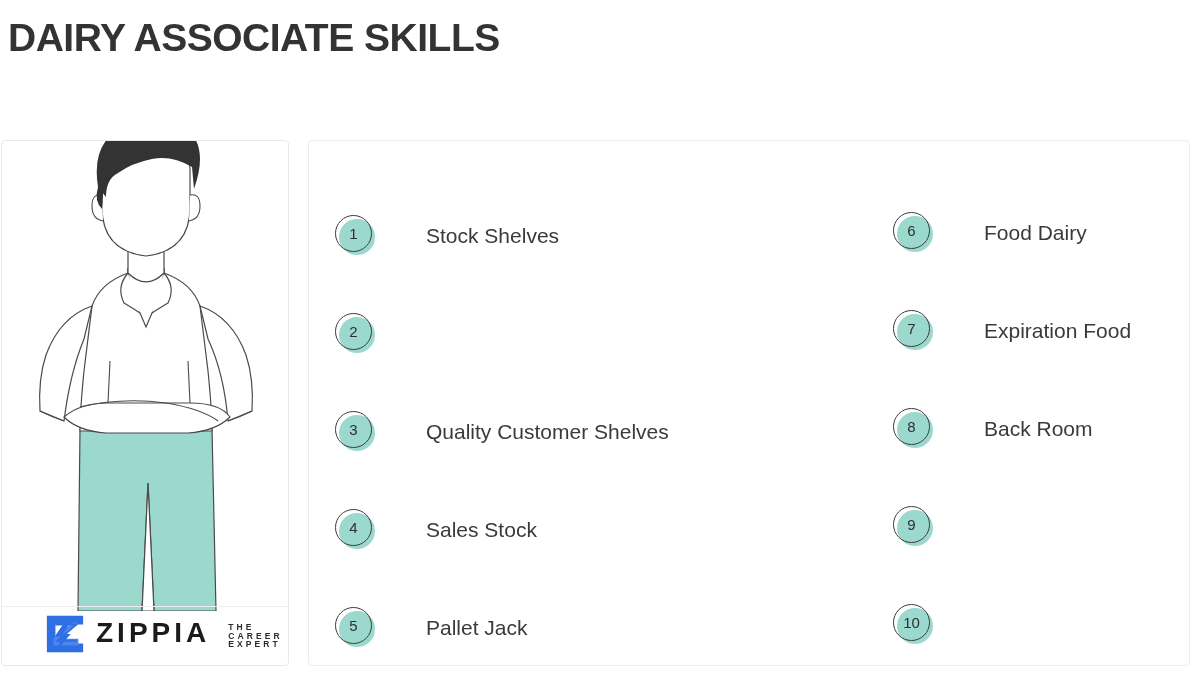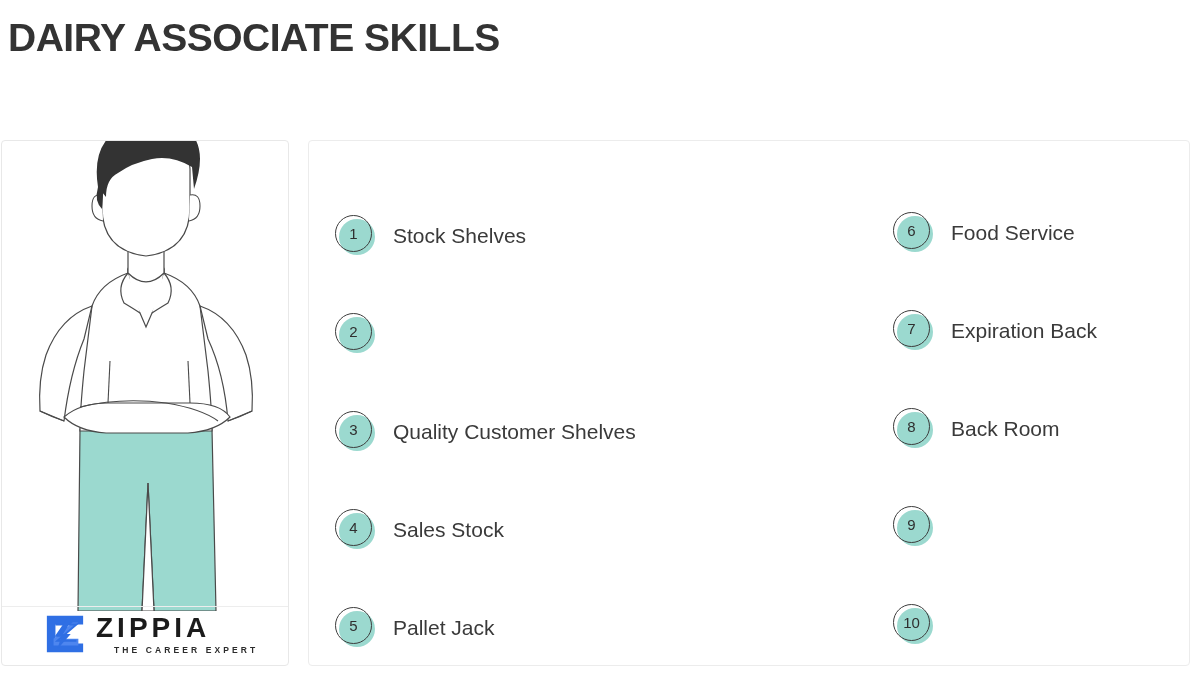--- a/index.html
+++ b/index.html
@@ -53,21 +53,21 @@
   }
   .logo-wrap {
     position: absolute;
     left: 42px;
     top: 472px;
     display: flex;
     align-items: center;
     gap: 10px;
   }
   .logo-mark { width: 42px; height: 42px; flex: none; }
-  .logo-text-col { display: flex; flex-direction: column; line-height: 1; }
+  .logo-text-col { display: flex; flex-direction: row; line-height: 1; }
   .logo-word {
     font-size: 28px;
     font-weight: bold;
     letter-spacing: 4px;
     color: #1b1b1b;
     font-family: "Liberation Sans", sans-serif;
   }
   .logo-tag {
     font-size: 8.5px;
     font-weight: bold;
@@ -144,20 +144,21 @@
     color: #2f2f2f;
     font-family: "Liberation Sans", sans-serif;
     line-height: 1;
     letter-spacing: 0px;
   }
   .skill-label {
     font-size: 21px;
     color: #3a3a3a;
     font-family: "Liberation Sans", sans-serif;
     white-space: nowrap;
+    margin-left: 33px;
   }
 </style>
 </head>
 <body>
 
 <div class="page">
 
   <div class="page-title">DAIRY ASSOCIATE SKILLS</div>
 
   <div class="illus-card">
@@ -277,31 +278,31 @@
 
       <div class="skills-col col-right">
 
         <div class="skill-row">
           <span class="badge">
             <span class="badge-fill"></span>
             <span class="badge-ring">
               <span class="badge-num">6</span>
             </span>
           </span>
-          <span class="skill-label">Food Service</span>
+          <span class="skill-label">Food Dairy</span>
         </div>
 
         <div class="skill-row">
           <span class="badge">
             <span class="badge-fill"></span>
             <span class="badge-ring">
               <span class="badge-num">7</span>
             </span>
           </span>
-          <span class="skill-label">Expiration Back</span>
+          <span class="skill-label">Expiration Food</span>
         </div>
 
         <div class="skill-row">
           <span class="badge">
             <span class="badge-fill"></span>
             <span class="badge-ring">
               <span class="badge-num">8</span>
             </span>
           </span>
           <span class="skill-label">Back Room</span>

